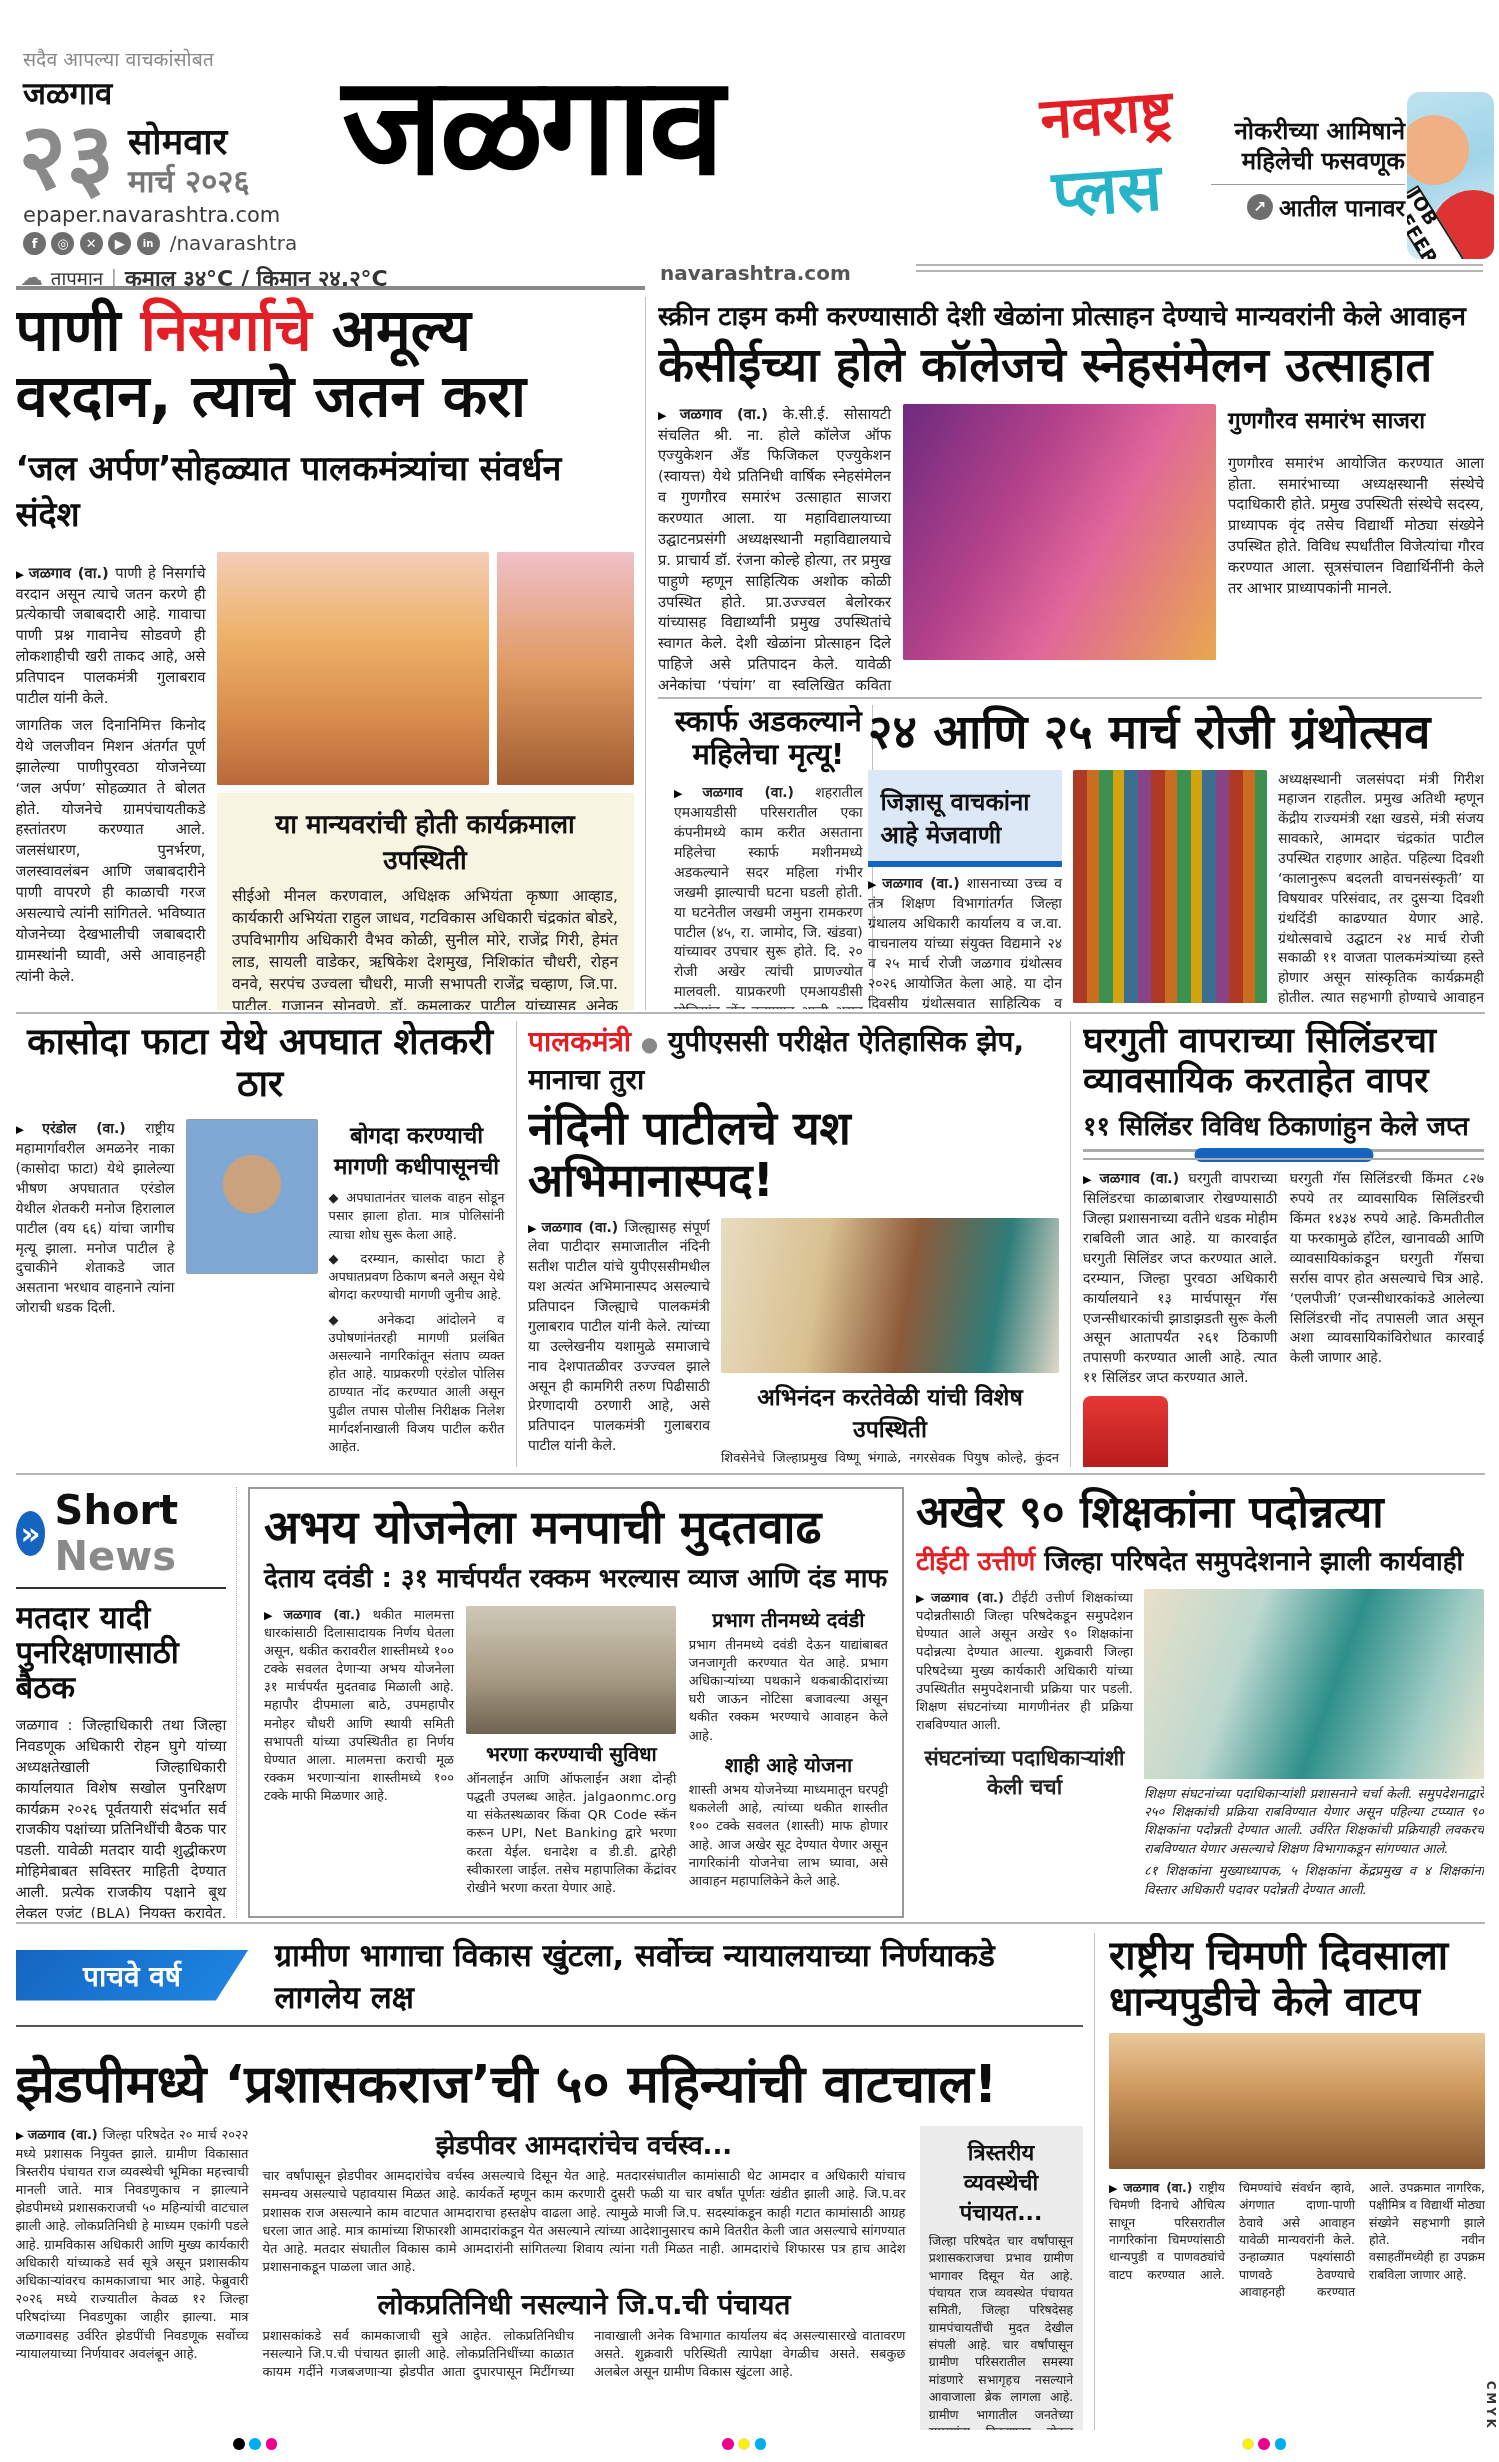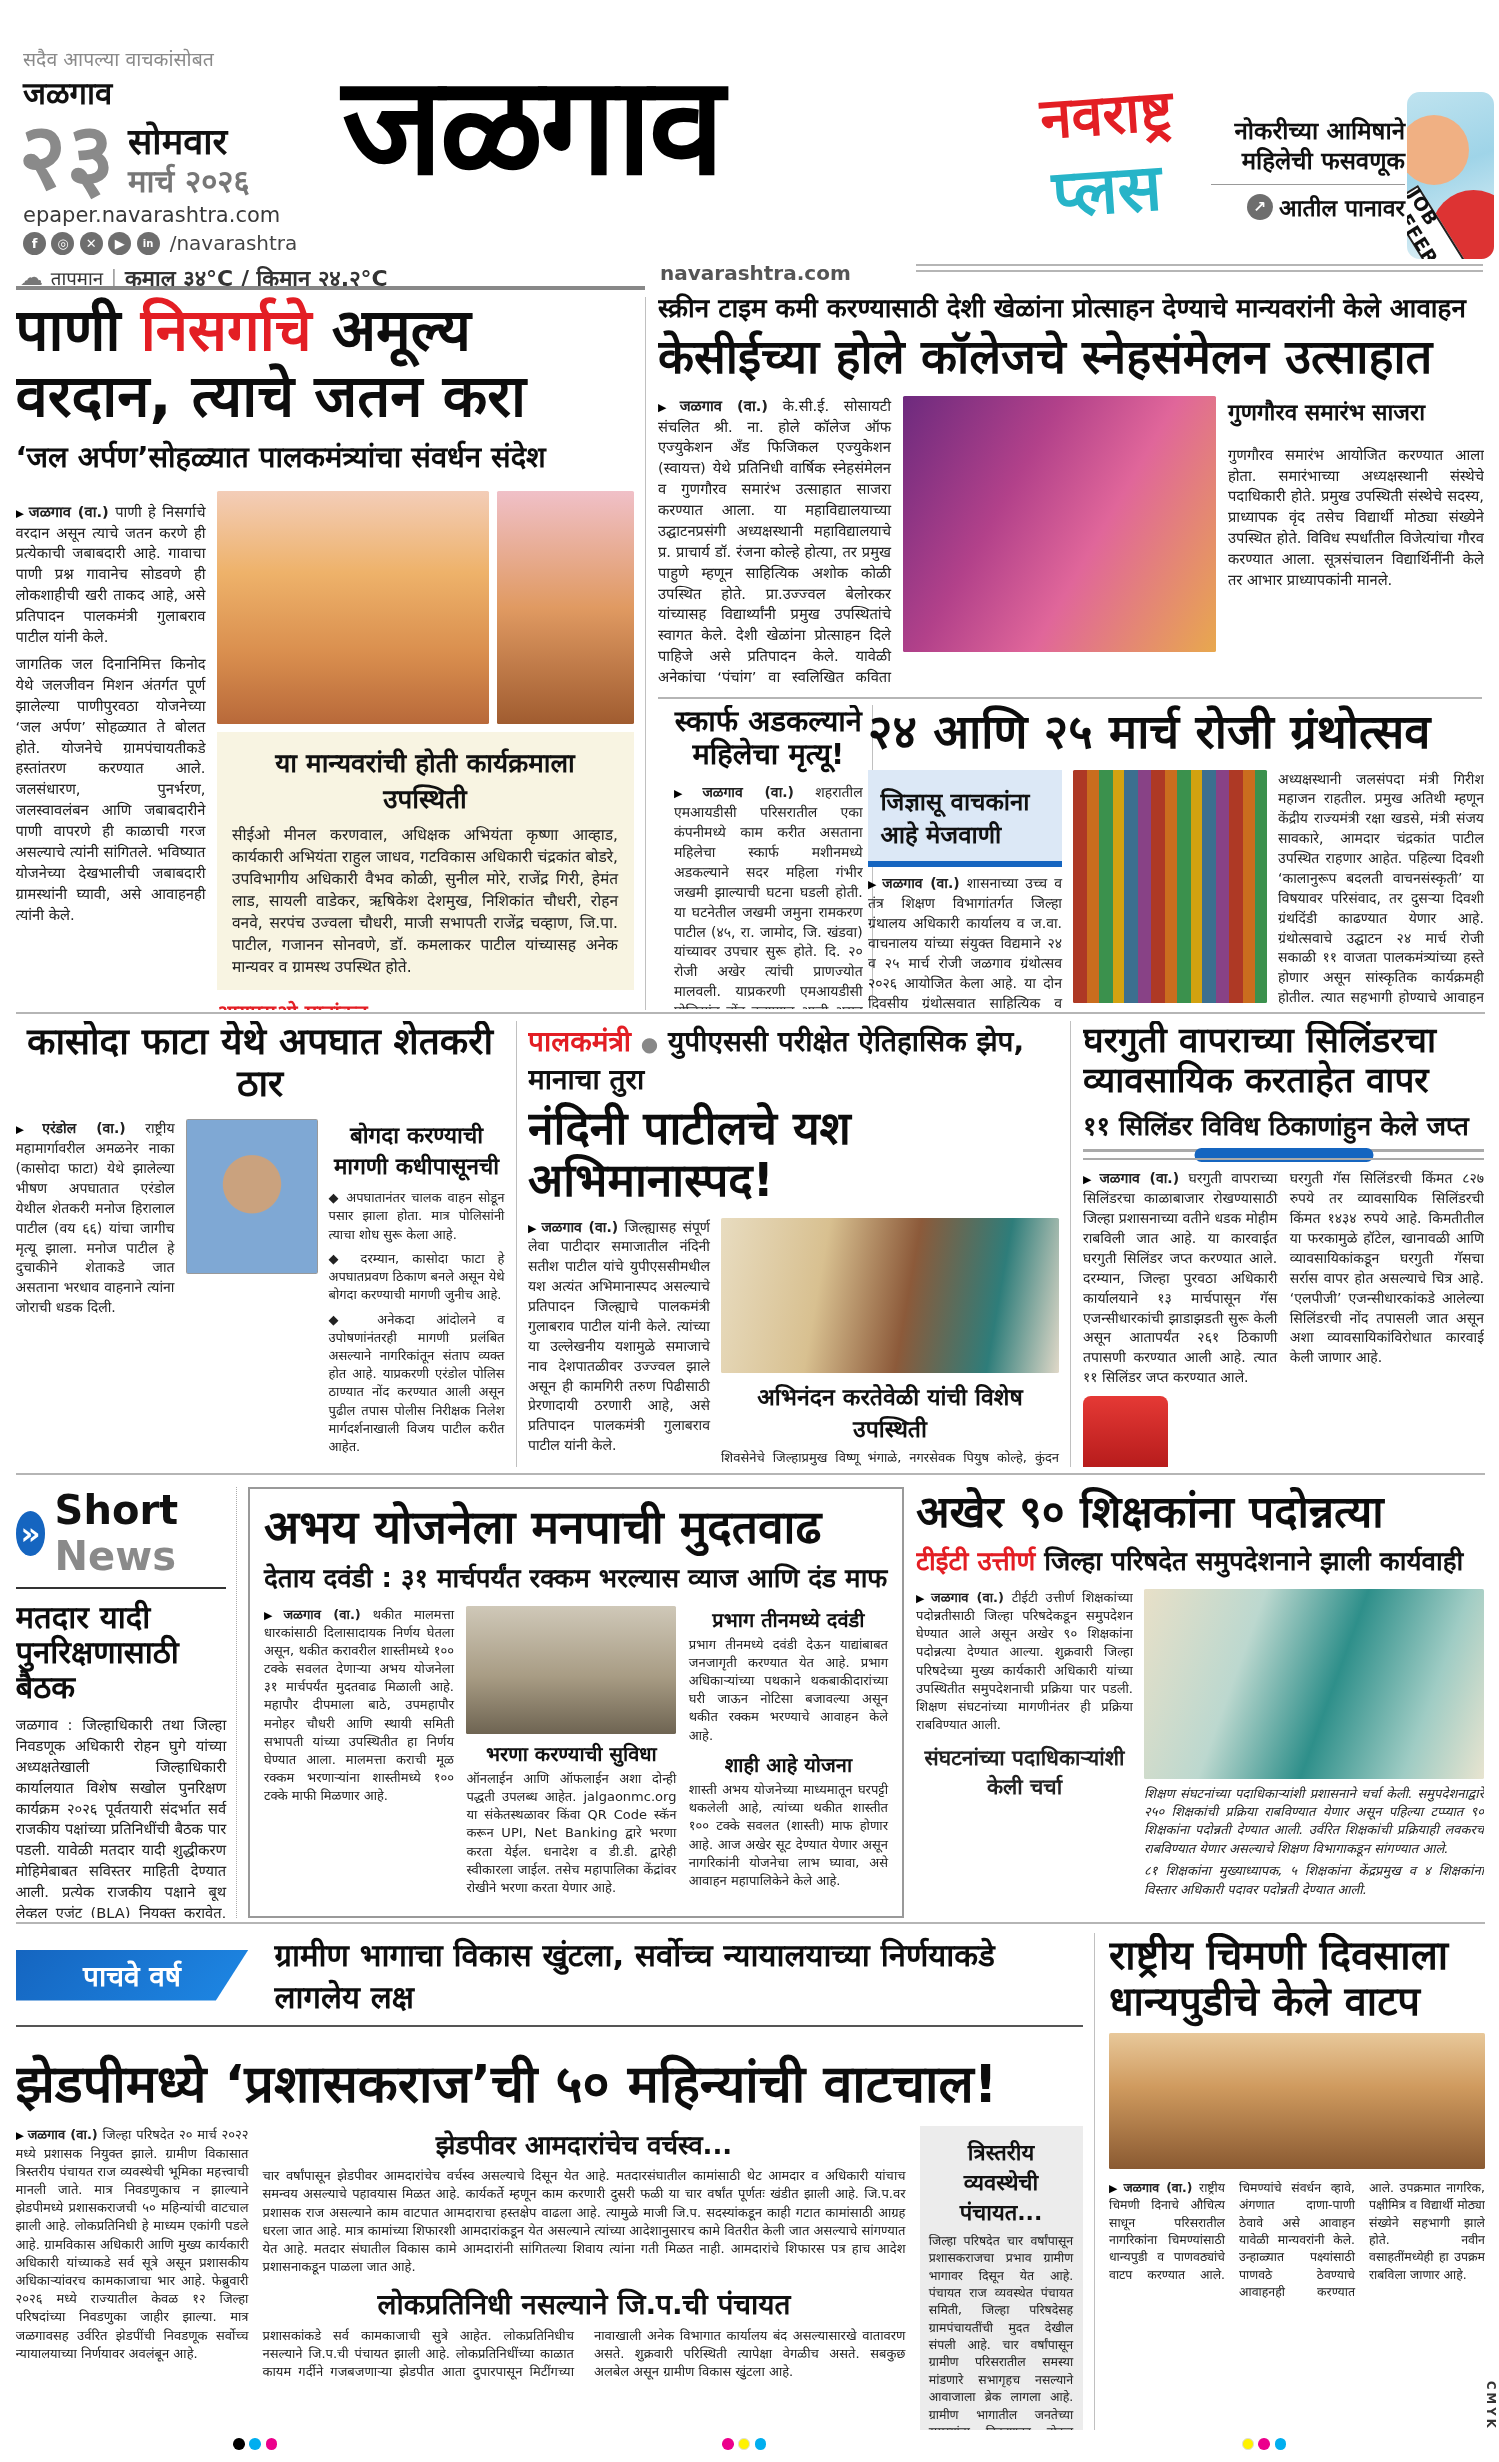--- a/index.html
+++ b/index.html
@@ -122,21 +122,21 @@
       <div class="job-strip">JOB OFFER</div>
     </div>
   </div>
 
   <div class="rule-h thick" style="left:15.5px; top:286px; width:629px;"></div>
 
   <div class="abs" style="left:15.5px; top:297px; width:630px; height:713px; border-right:0.8px solid #c0c0c0; padding-right:11px; overflow:hidden;">
     <div class="hl" style="font-size:58px;">
       <span>पाणी </span><span class="red">निसर्गाचे</span><span> अमूल्य वरदान, त्याचे जतन करा</span>
     </div>
-    <div class="kicker" style="font-size:29px; margin-top:7px;">‘जल अर्पण’सोहळ्यात पालकमंत्र्यांचा संवर्धन संदेश</div>
+    <div class="kicker" style="font-size:34px; margin-top:15px;">‘जल अर्पण’सोहळ्यात पालकमंत्र्यांचा संवर्धन संदेश</div>
 
     <div style="display:flex; gap:11px; margin-top:15.5px;">
       <div style="width:190px; flex:none;">
         <div class="body-txt" style="margin-top:11px;">
           <span class="dateline-mark">▶</span><span class="dateline">जळगाव (वा.)</span>
           <span>पाणी हे निसर्गाचे वरदान असून त्याचे जतन करणे ही प्रत्येकाची जबाबदारी आहे. गावाचा पाणी प्रश्न गावानेच सोडवणे ही लोकशाहीची खरी ताकद आहे, असे प्रतिपादन पालकमंत्री गुलाबराव पाटील यांनी केले.</span>
         </div>
         <div class="body-txt" style="margin-top:6.2px;">जागतिक जल दिनानिमित्त किनोद येथे जलजीवन मिशन अंतर्गत पूर्ण झालेल्या पाणीपुरवठा योजनेच्या ‘जल अर्पण’ सोहळ्यात ते बोलत होते. योजनेचे ग्रामपंचायतीकडे हस्तांतरण करण्यात आले. जलसंधारण, पुनर्भरण, जलस्वावलंबन आणि जबाबदारीने पाणी वापरणे ही काळाची गरज असल्याचे त्यांनी सांगितले. भविष्यात योजनेच्या देखभालीची जबाबदारी ग्रामस्थांनी घ्यावी, असे आवाहनही त्यांनी केले.</div>
       </div>
       <div style="flex:1; display:flex; flex-direction:column; gap:7.8px;">
@@ -151,21 +151,21 @@
         <div style="display:flex; gap:12.4px;">
           <div style="flex:1;">
             <div class="red" style="font-weight:800; font-size:21px;">आयएसओ मानांकन</div>
             <div class="body-txt" style="margin-top:4.7px;">ग्रामपंचायत कार्यालयाला आयएसओ मानांकन मिळाल्याबद्दल सरपंच व ग्रामसेवकांचा यावेळी सन्मान करण्यात आला. गावाने पाणीपट्टी वसुलीत आघाडी घेतल्याबद्दल मान्यवरांनी कौतुक केले.</div>
           </div>
         </div>
       </div>
     </div>
   </div>
 
-  <div class="abs" style="left:658px; top:289px; width:826px; height:397px; overflow:hidden;">
+  <div class="abs" style="left:658px; top:297px; width:826px; height:397px; overflow:hidden;">
     <div class="kicker" style="font-size:26px;">स्क्रीन टाइम कमी करण्यासाठी देशी खेळांना प्रोत्साहन देण्याचे मान्यवरांनी केले आवाहन</div>
     <div class="hl" style="font-size:47px; margin-top:4.7px;">केसीईच्या होले कॉलेजचे स्नेहसंमेलन उत्साहात</div>
     <div style="display:flex; gap:12.4px; margin-top:12.4px;">
       <div class="body-txt" style="width:233px; flex:none;">
         <span class="dateline-mark">▶</span><span class="dateline">जळगाव (वा.)</span>
         <span>के.सी.ई. सोसायटी संचलित श्री. ना. होले कॉलेज ऑफ एज्युकेशन अँड फिजिकल एज्युकेशन (स्वायत्त) येथे प्रतिनिधी वार्षिक स्नेहसंमेलन व गुणगौरव समारंभ उत्साहात साजरा करण्यात आला. या महाविद्यालयाच्या उद्घाटनप्रसंगी अध्यक्षस्थानी महाविद्यालयाचे प्र. प्राचार्य डॉ. रंजना कोल्हे होत्या, तर प्रमुख पाहुणे म्हणून साहित्यिक अशोक कोळी उपस्थित होते. प्रा.उज्ज्वल बेलोरकर यांच्यासह विद्यार्थ्यांनी प्रमुख उपस्थितांचे स्वागत केले. देशी खेळांना प्रोत्साहन दिले पाहिजे असे प्रतिपादन केले. यावेळी अनेकांचा ‘पंचांग’ वा स्वलिखित कविता सादर करण्यात आल्या.</span>
       </div>
       <div class="photo" style="flex:1; height:256px; background:linear-gradient(120deg,#6d2a7e 0%,#b2418a 35%,#e0669a 60%,#e8a84e 100%);"></div>
       <div style="width:256px; flex:none;">
         <div class="subhead" style="font-size:22.5px;">गुणगौरव समारंभ साजरा</div>

